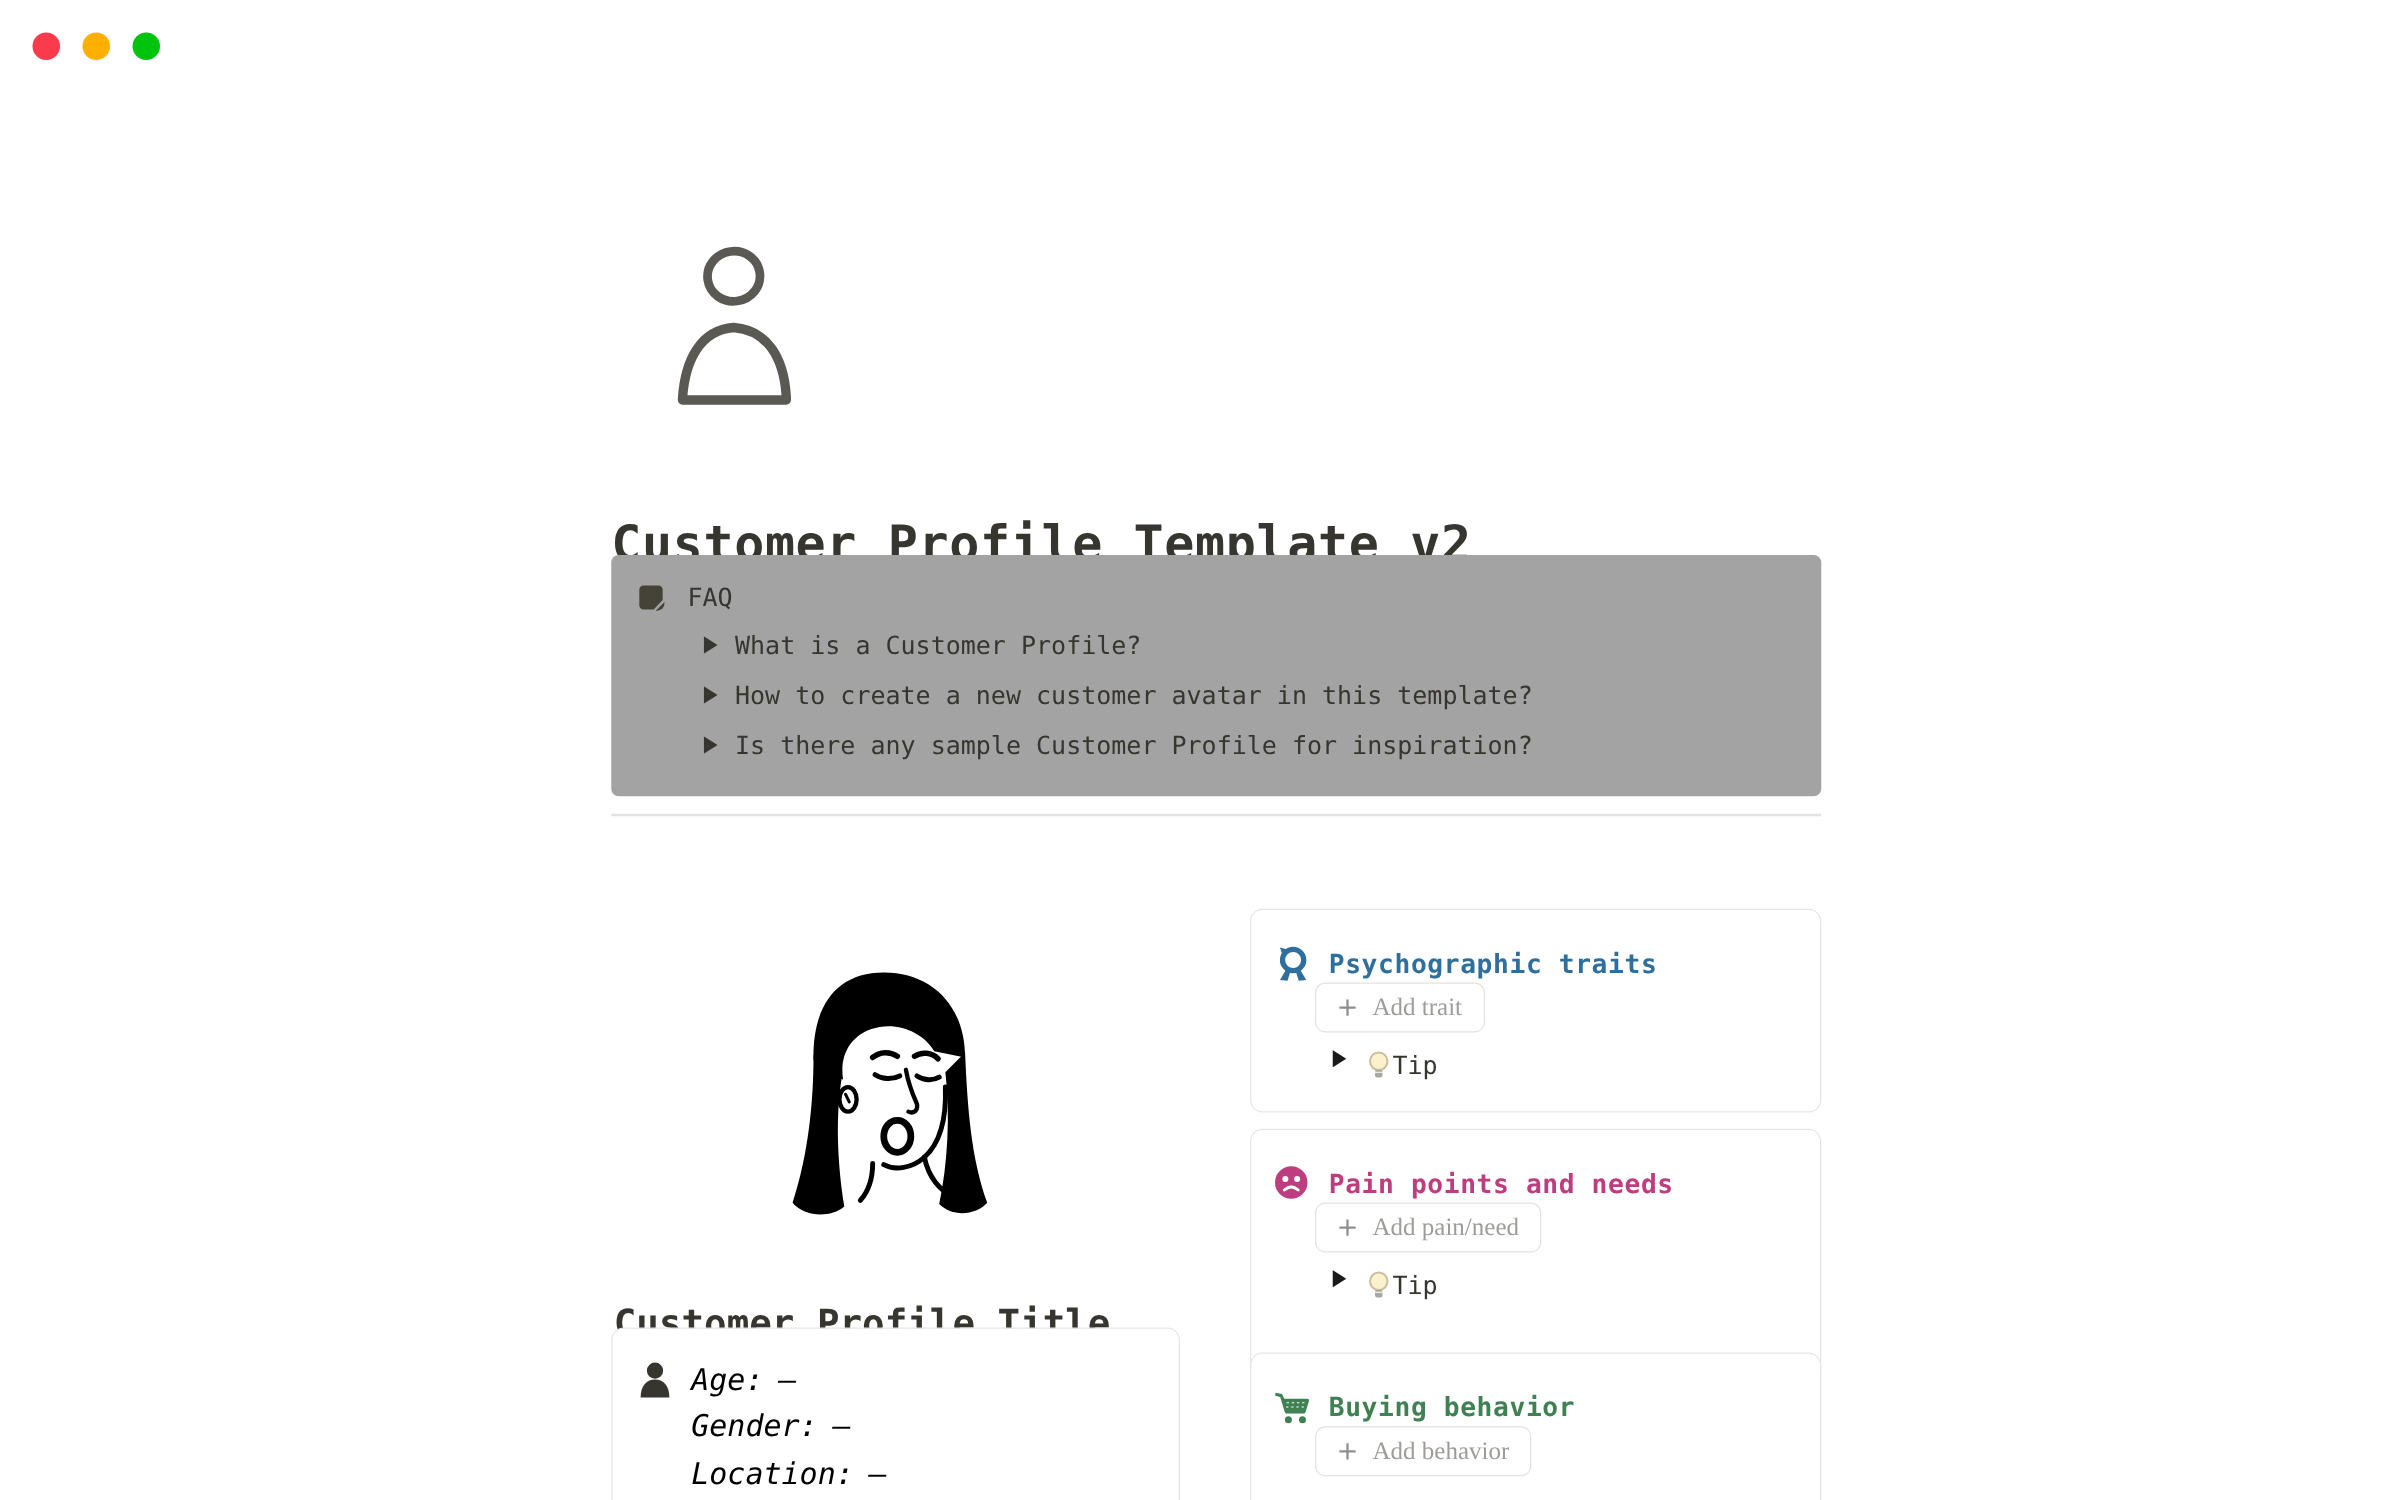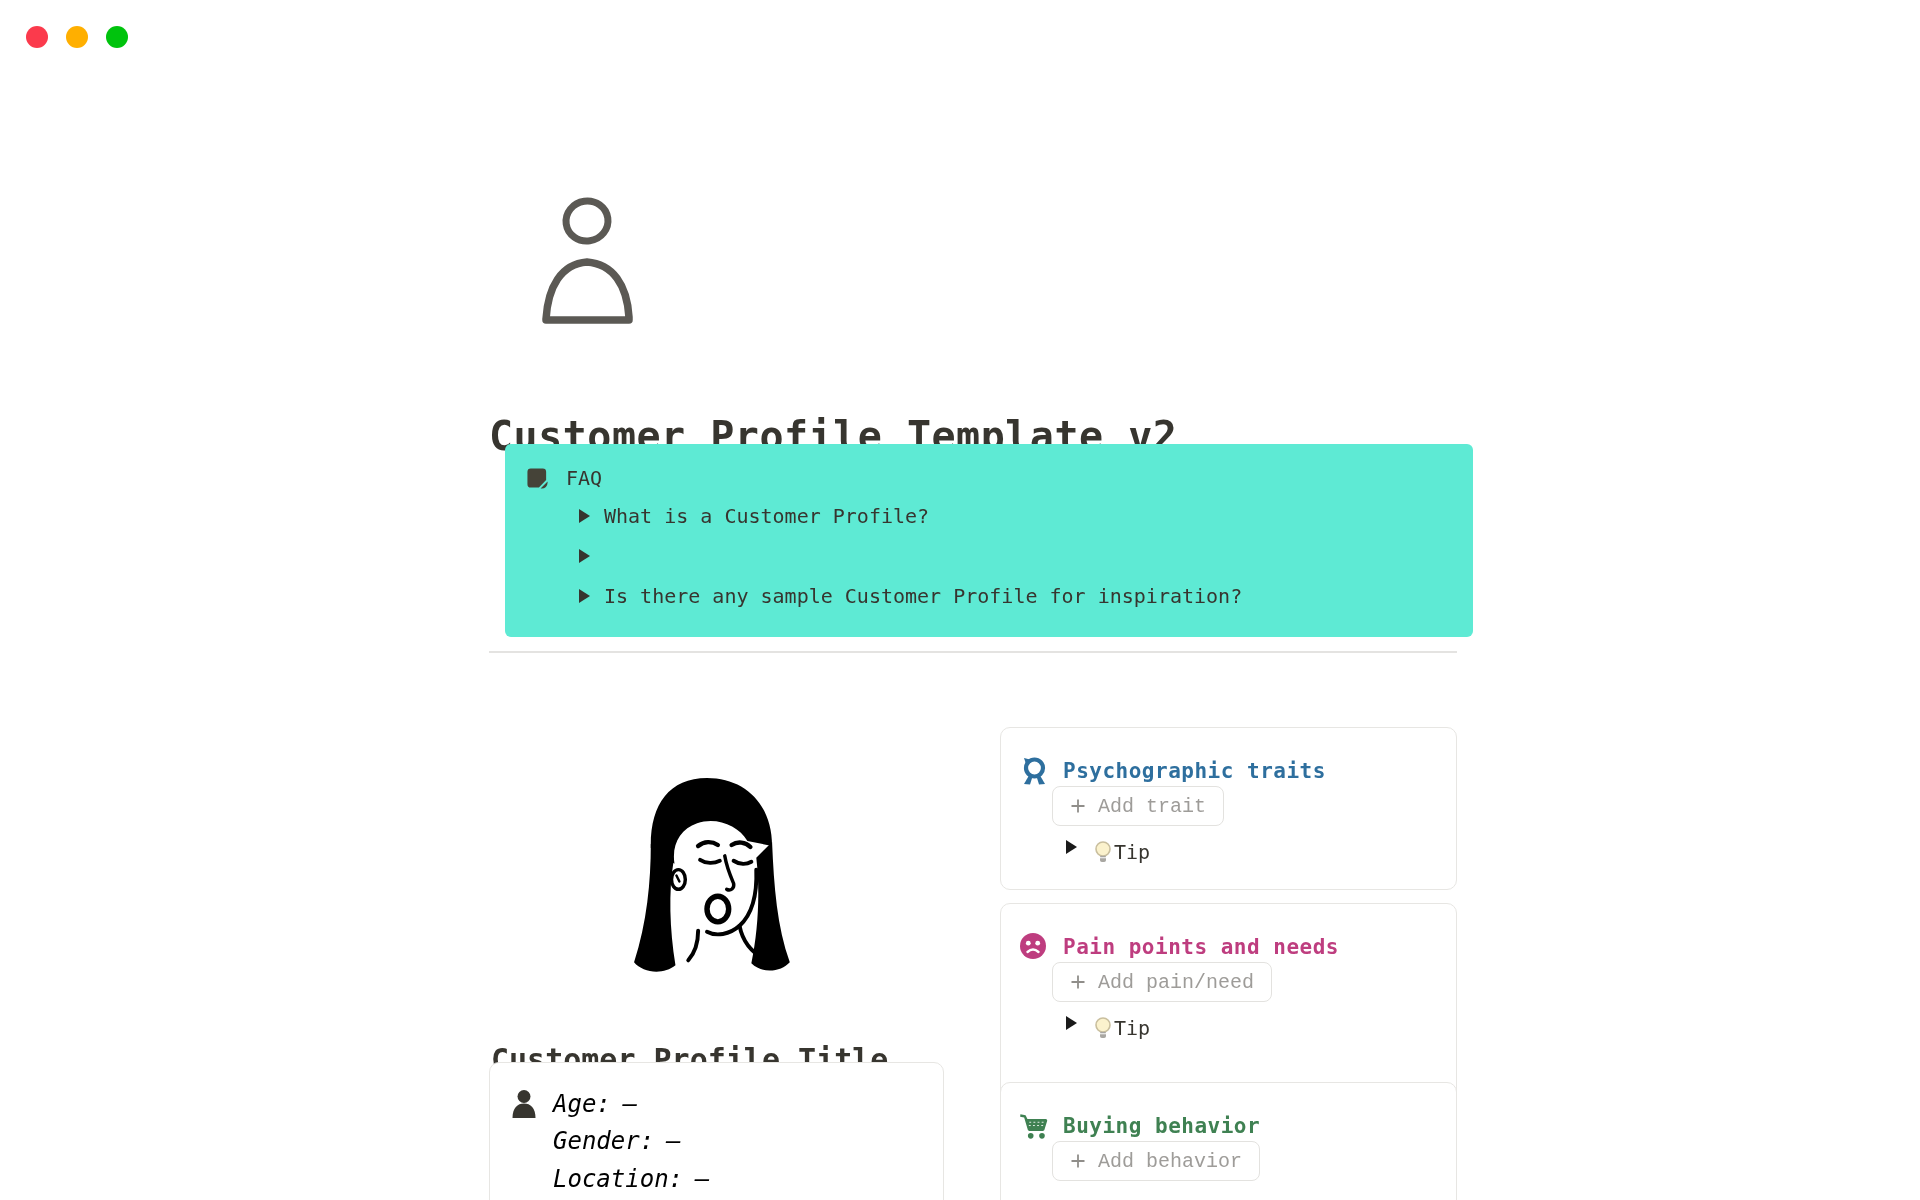--- a/index.html
+++ b/index.html
@@ -19,23 +19,22 @@
   
   .page-icon{position:absolute;left:537px;top:192px;width:100px;height:142px;}
   .page-title{
     position:absolute;left:489px;top:384px;width:980px;
     font-size:40px;font-weight:bold;line-height:50px;letter-spacing:.5px;
   }
 
   
   .callout{
     position:absolute;left:489px;top:444px;width:968px;height:193px;
-    background:#5eead4;border-radius:6px;box-sizing:border-box;
+    background:#a3a3a3;border-radius:6px;box-sizing:border-box;
     padding:20px 0 0 21px;
-    margin-left:16px;
   }
   .faq-row{display:flex;align-items:center;gap:17px;height:28px;}
   .faq-label{font-size:20px;}
   .faq-toggles{margin:4px 0 0 53px;}
   .toggle-row{display:flex;align-items:center;height:40px;cursor:pointer;}
   .toggle-tri{width:11px;height:14px;flex:0 0 auto;}
   .toggle-row .t-label{margin-left:14px;font-size:20px;}
 
   
   .divider{position:absolute;left:489px;top:651px;width:968px;height:1.5px;background:#E4E3E1;}
@@ -68,21 +67,21 @@
   .card-head{display:flex;align-items:center;gap:14px;height:30px;}
   .card-head .c-icon{width:30px;height:32px;flex:0 0 auto;}
   .card-title{font-size:21px;font-weight:bold;letter-spacing:.5px;}
   .t-blue{color:#2E6F9E;}
   .t-pink{color:#BE3D7F;}
   .t-green{color:#3F8152;}
   .add-btn{
     display:inline-flex;align-items:center;gap:12px;height:40px;
     margin:0 0 0 33px;padding:0 17px;background:#fff;
     border:1.5px solid #E3E2DF;border-radius:8px;cursor:pointer;
-    font-family:Liberation Mono, monospace;font-size:20px;color:#9E9C99;
+    font-family:Liberation Serif, serif;font-size:20px;color:#9E9C99;
   }
   .tip-row{display:flex;margin:14px 0 0 47px;height:28px;cursor:pointer;}
   .tip-row .toggle-tri{margin-right:17px;}
   .tip-row .bulb{width:18px;height:24px;margin-right:2px;}
   .tip-row .t-label{font-size:20px;color:#37352F;}
 </style>
 </head>
 <body>
 
 <div class="traffic">
@@ -114,20 +113,21 @@
     <div class="toggle-row">
       <svg class="toggle-tri" viewBox="0 0 11 14">
           <polygon points="0,0 11,7 0,14" fill="#37352F"></polygon>
         </svg>
       <span class="t-label">What is a Customer Profile?</span>
     </div>
     <div class="toggle-row">
       <svg class="toggle-tri" viewBox="0 0 11 14">
           <polygon points="0,0 11,7 0,14" fill="#37352F"></polygon>
         </svg>
+      <span class="t-label">How to create a new customer avatar in this template?</span>
     </div>
     <div class="toggle-row">
       <svg class="toggle-tri" viewBox="0 0 11 14">
           <polygon points="0,0 11,7 0,14" fill="#37352F"></polygon>
         </svg>
       <span class="t-label">Is there any sample Customer Profile for inspiration?</span>
     </div>
   </div>
 </div>
 

